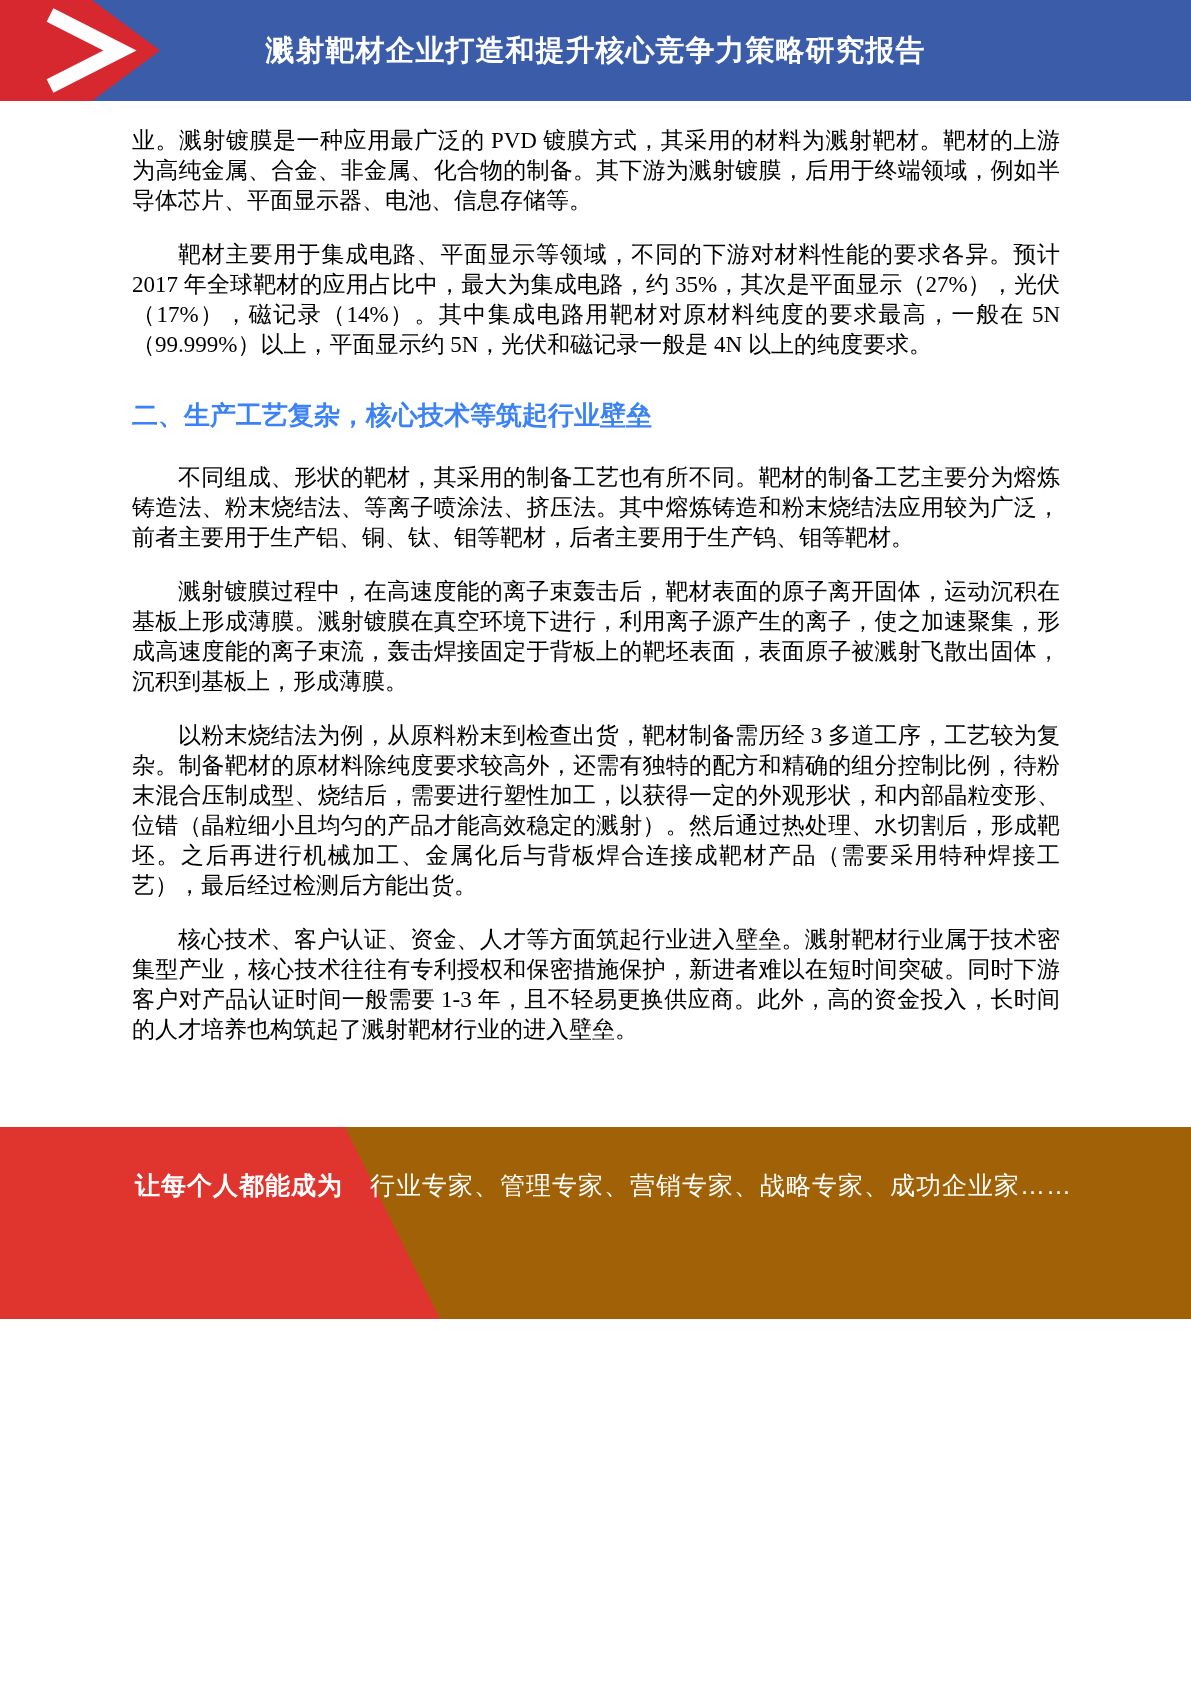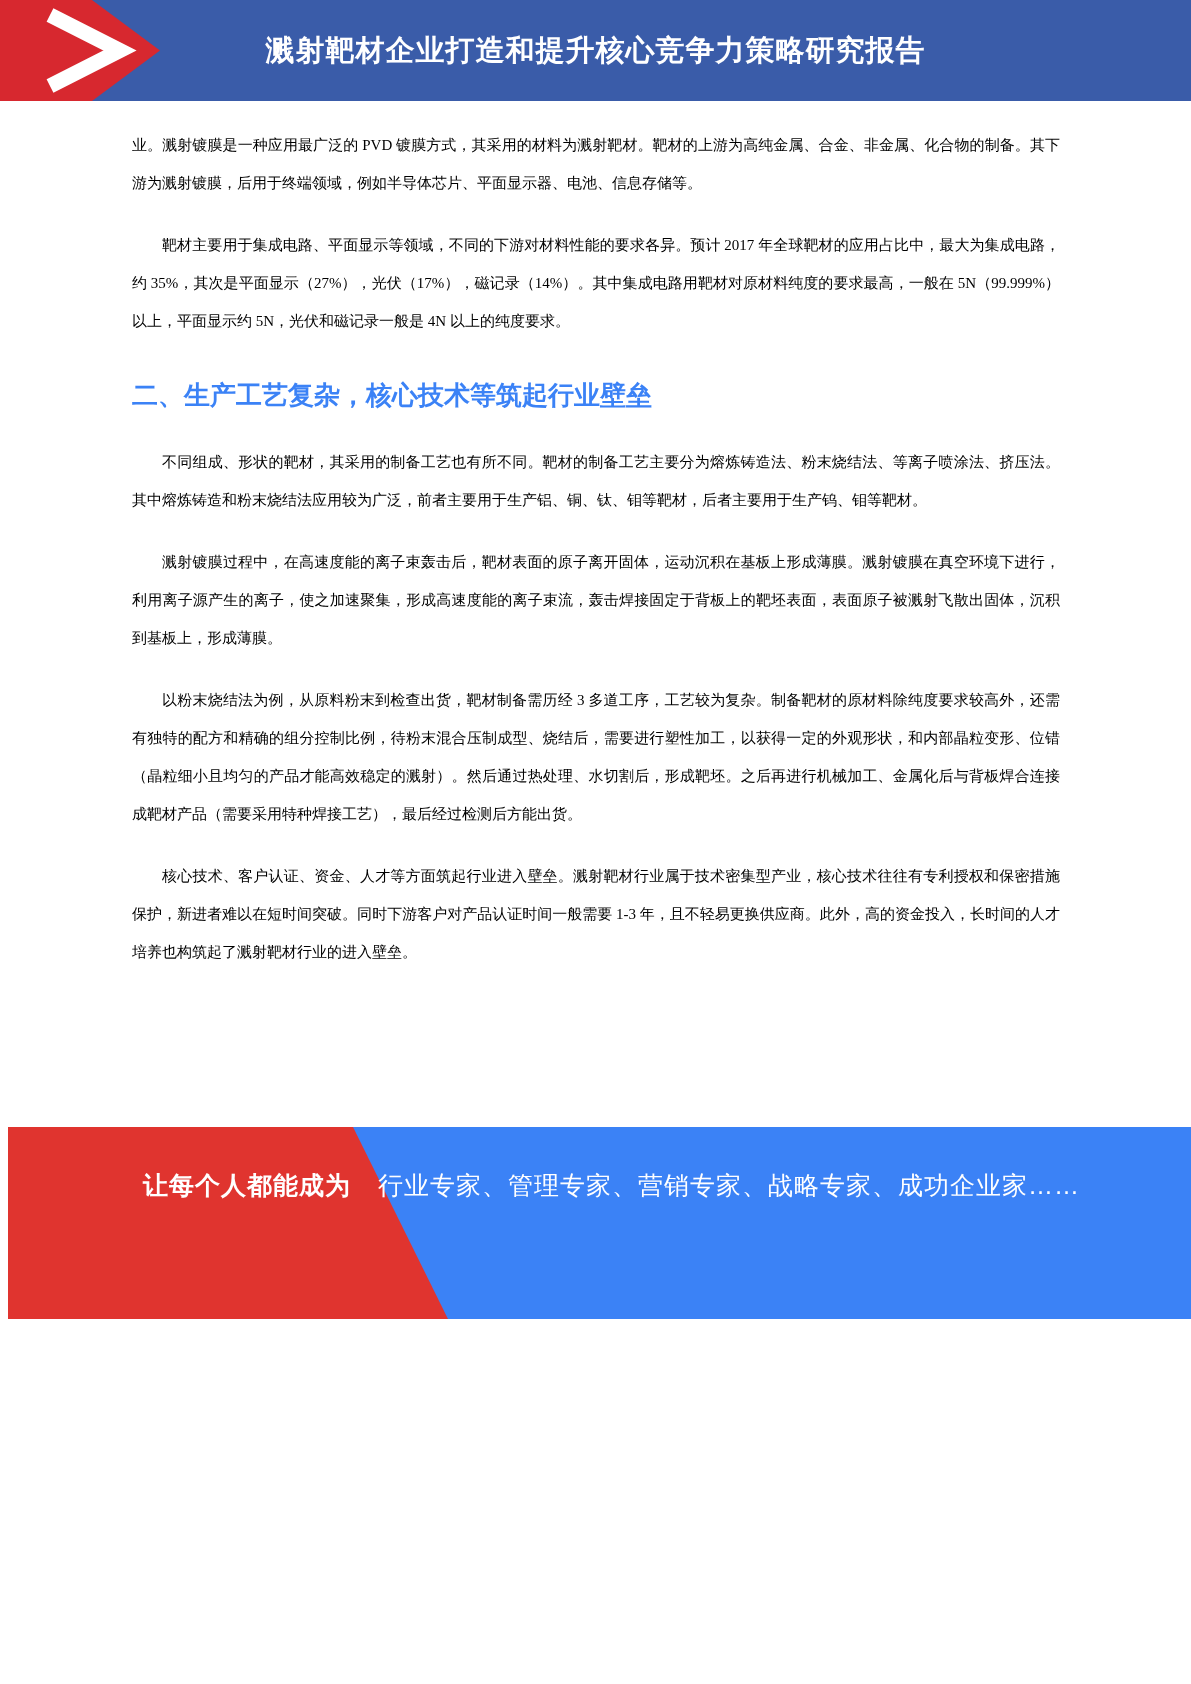--- a/index.html
+++ b/index.html
@@ -40,22 +40,22 @@
 
   
   .content {
     position: absolute;
     left: 132px;
     right: 131px;
     top: 126px;
   }
   .para {
     margin: 0 0 24px 0;
-    font-size: 15px;
-    line-height: 38px;
+    font-size: 23px;
+    line-height: 30px;
     text-align: justify;
     text-indent: 2em;
   }
   .para.no-indent { text-indent: 0; }
   .section-heading {
     margin: 38px 0 30px 0;
     font-family: "Liberation Sans", "DejaVu Sans", sans-serif;
     font-size: 26px;
     font-weight: bold;
     color: #3b82f6;
@@ -67,22 +67,21 @@
     top: 1410px;
     font-size: 22px;
     font-family: "Liberation Serif", "DejaVu Serif", serif;
   }
 
   
   .footer {
     position: absolute;
     left: 0; right: 0; bottom: 0;
     height: 192px;
-    background: #3b82f6;
-    margin-left: 8px;
+    background: #a16207;
   }
   .footer-red-shape {
     position: absolute;
     top: 0; left: 0; bottom: 0;
     width: 440px;
     background: #e0342f;
     clip-path: polygon(0 0, 345px 0, 440px 100%, 0 100%);
   }
   .footer-left {
     position: absolute;

